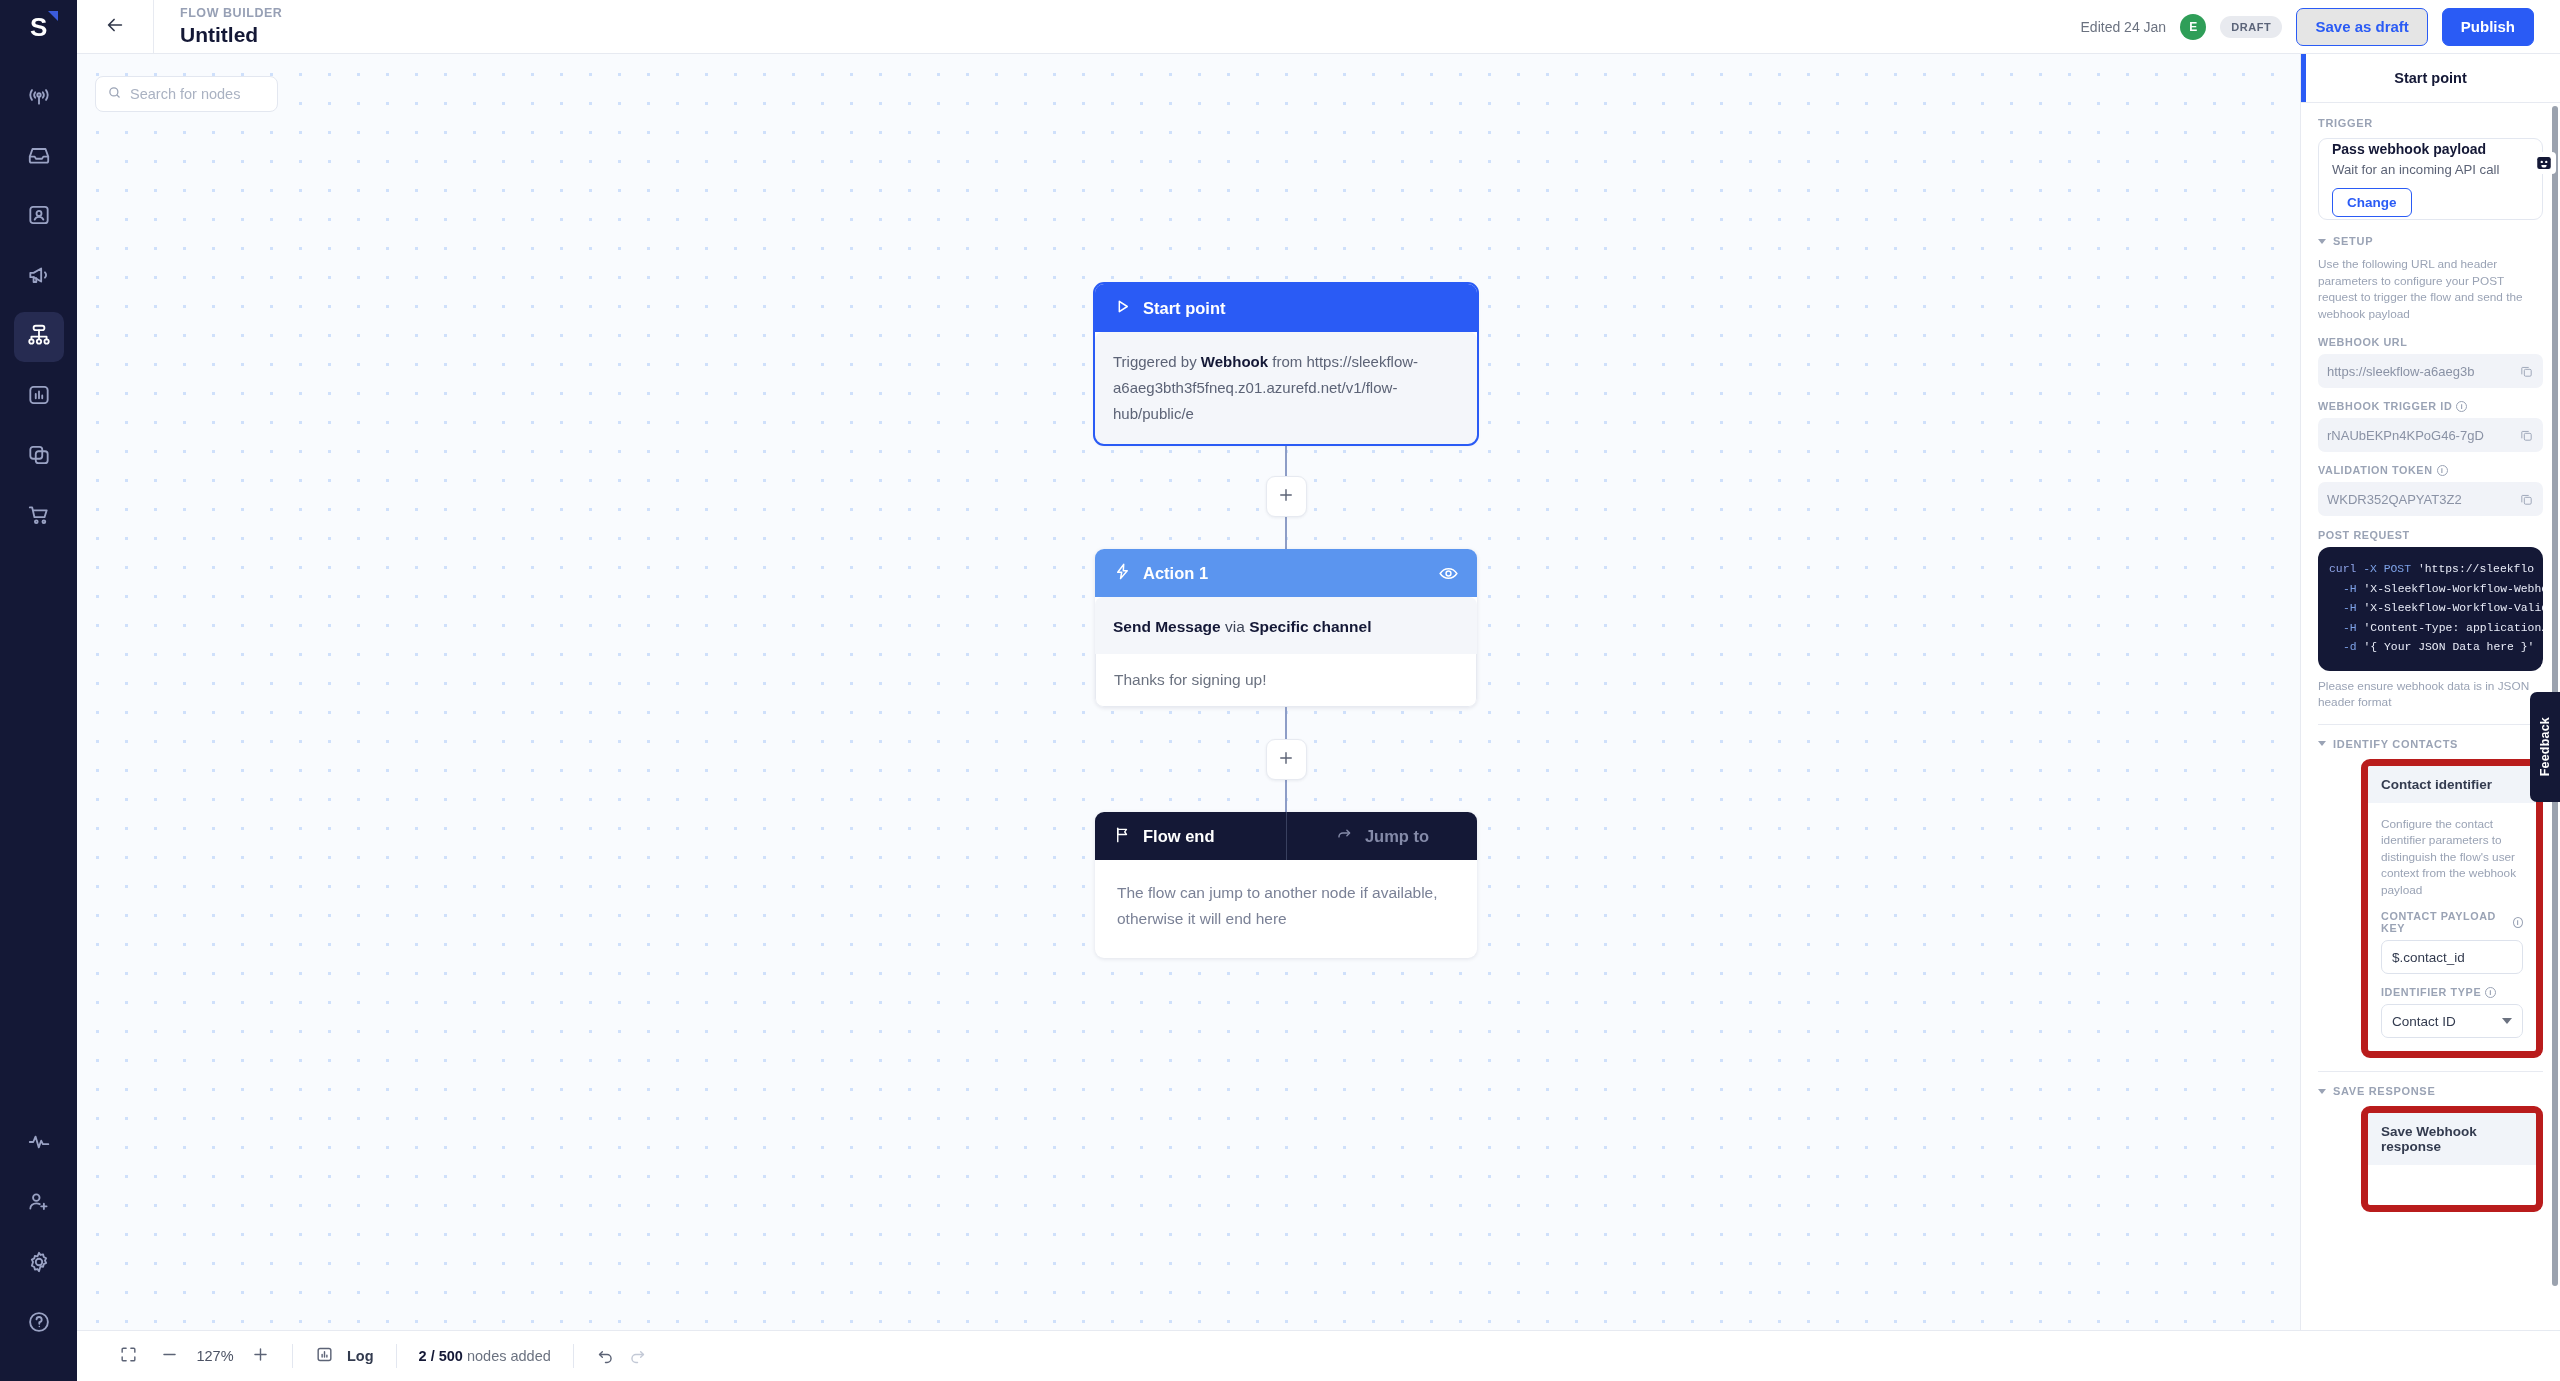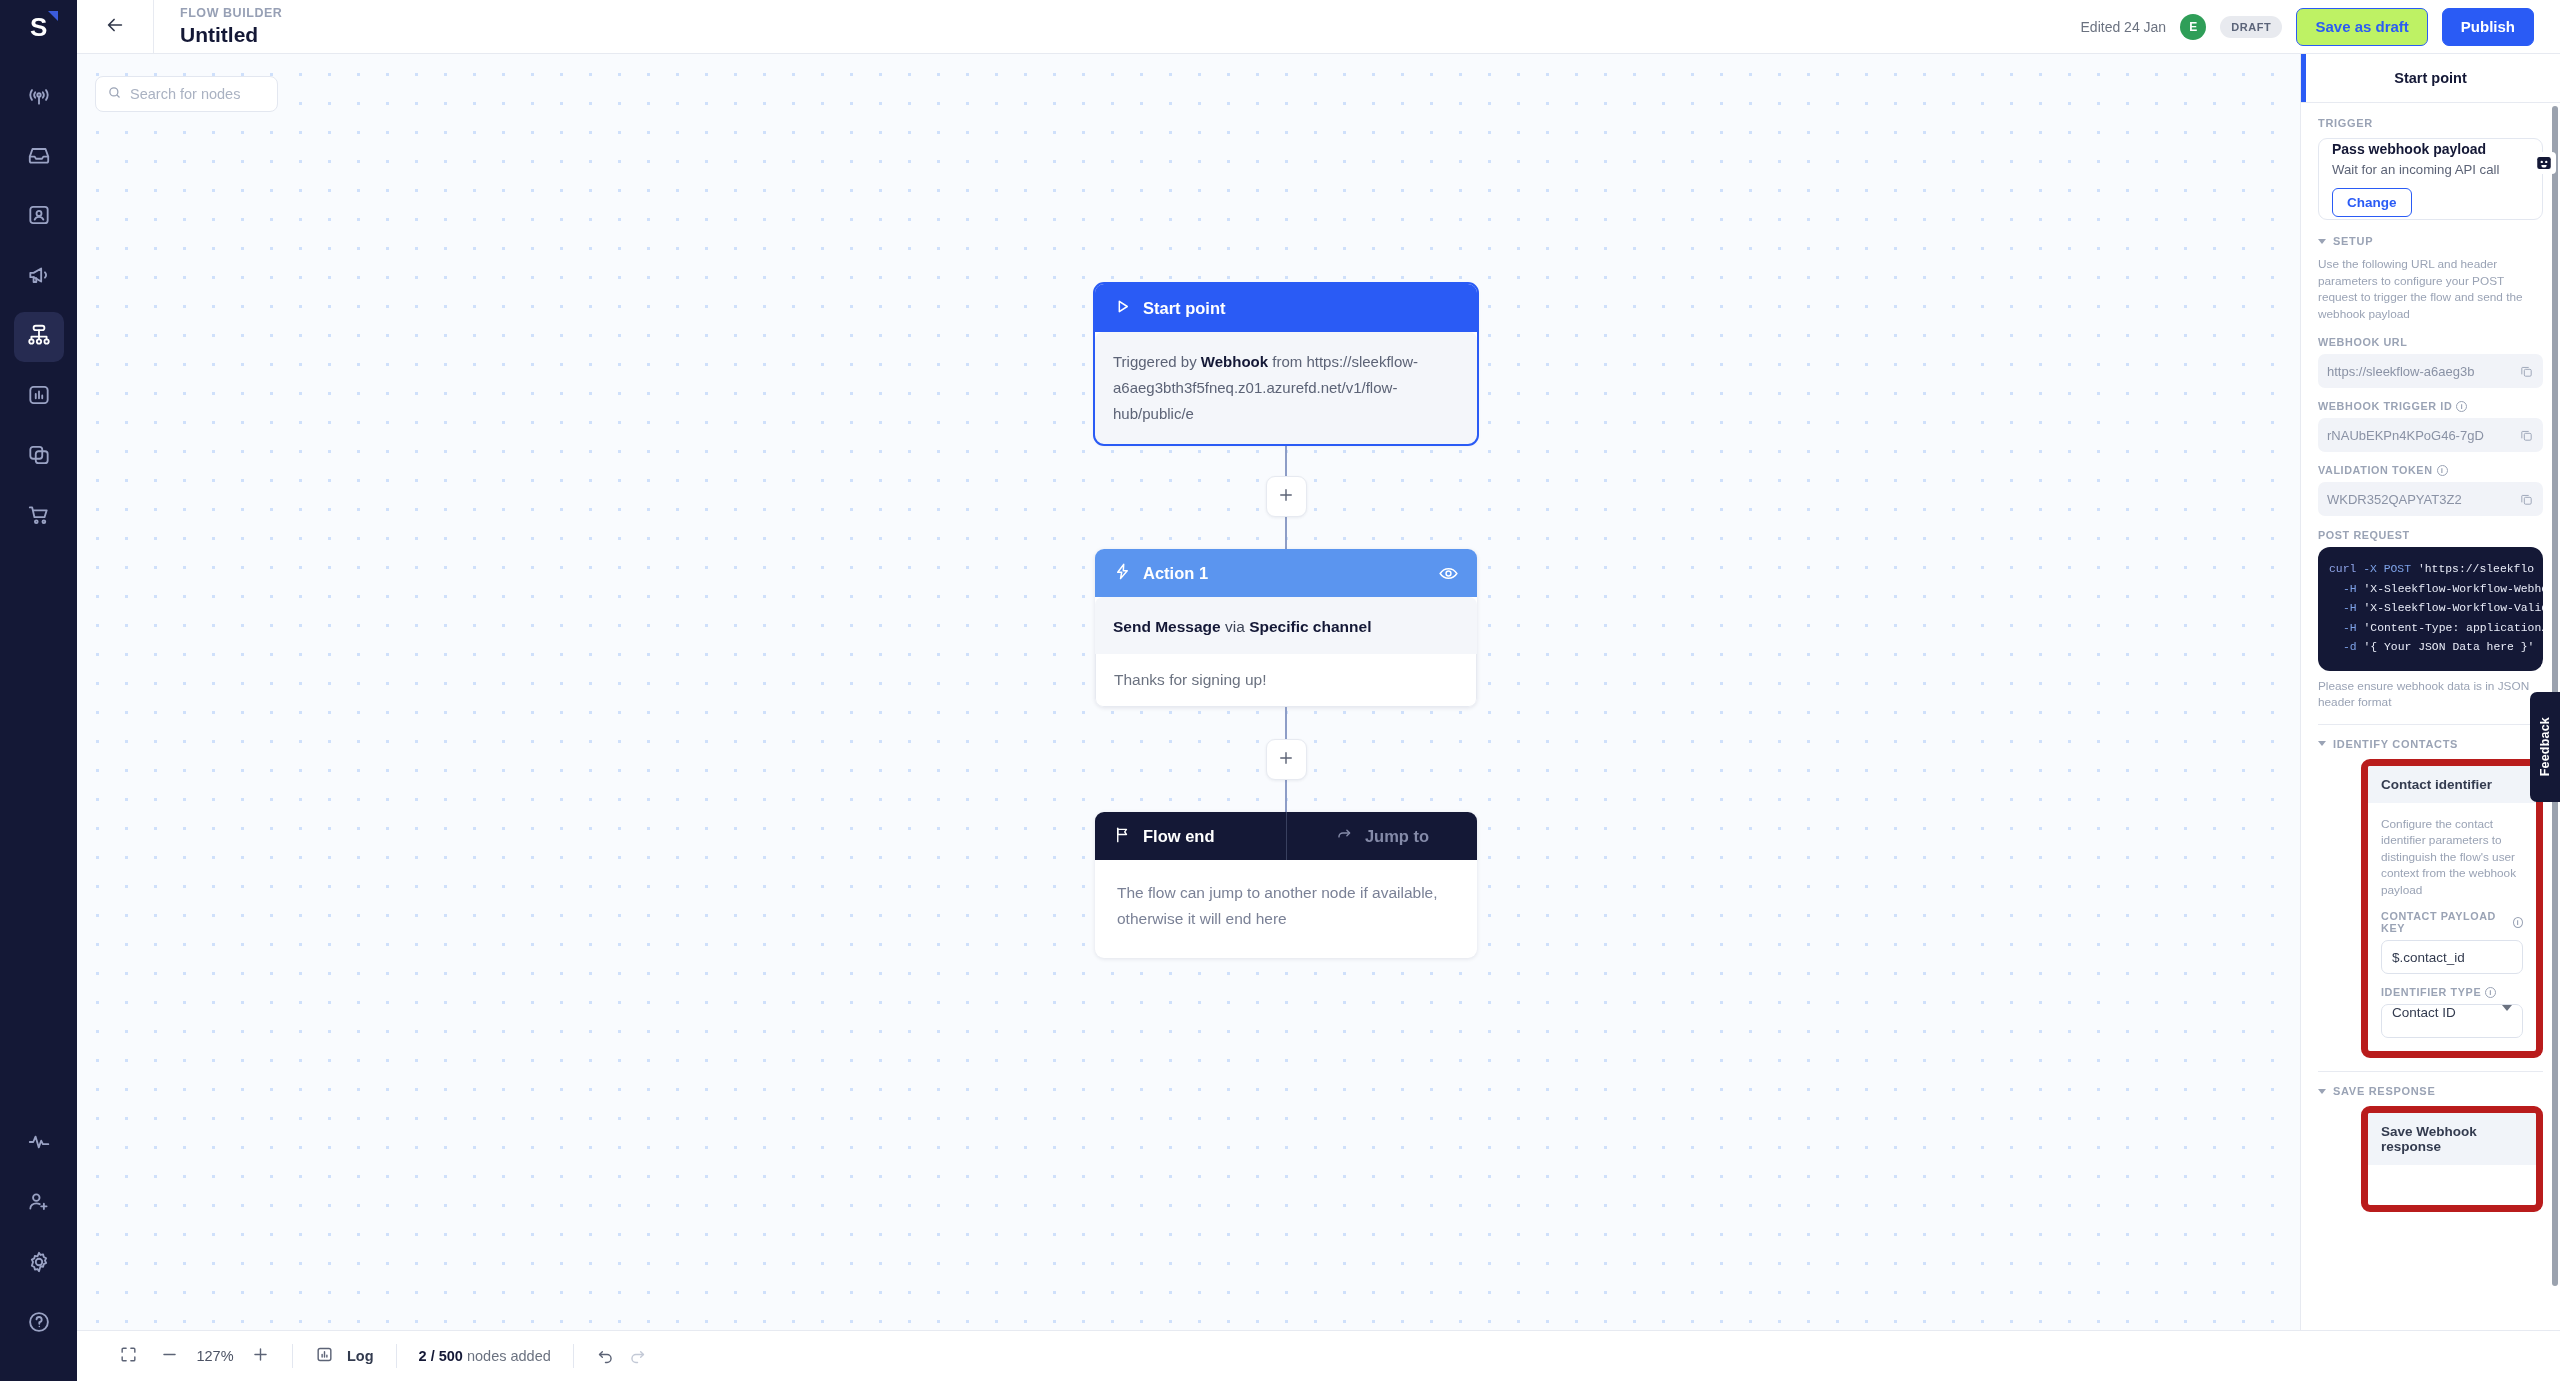--- a/index.html
+++ b/index.html
@@ -67,21 +67,21 @@
     font-size: 12px; font-weight: 700; display: flex; align-items: center; justify-content: center;
   }
   .draft-badge {
     background: #e8eaef; color: #5b6479; font-size: 11px; font-weight: 700;
     letter-spacing: .6px; padding: 5px 11px; border-radius: 12px;
   }
   .btn {
     font-size: 15px; font-weight: 700; border-radius: 7px; padding: 9px 18px;
     cursor: pointer; white-space: nowrap; line-height: 18px;
   }
-  .btn-outline { background: #bef264; border: 1.5px solid #2a5bf5; color: #2a5bf5; }
+  .btn-outline { background: #e5e5e5; border: 1.5px solid #2a5bf5; color: #2a5bf5; }
   .btn-primary { background: #2a5bf5; border: 1.5px solid #2a5bf5; color: #fff; text-align: center; }
 
   
   .canvas-area { position: relative; flex: 1 1 auto; display: flex; min-height: 0; }
   .canvas {
     position: relative; flex: 1 1 auto; min-width: 0;
     background-color: #f9fbfe;
     background-image: radial-gradient(#cfe0fb 1.6px, transparent 1.7px);
     background-size: 29px 29px; background-position: 6px 6px;
     overflow: hidden;
@@ -210,21 +210,21 @@
   .sub-panel { border: 7px solid #b91c1c; border-radius: 9px; overflow: hidden; margin-left: 43px; }
   .sub-panel-head { background: #f1f4f9; padding: 11px 13px; font-size: 13.5px; font-weight: 700; color: #333b4f; }
   .sub-panel-body { padding: 13px; }
   .inp {
     margin-top: 6px; width: 100%; height: 34px; border: 1px solid #dde2ec; border-radius: 7px;
     padding: 0 10px; font-size: 13.5px; color: #333b4f; outline: none;
     font-family: "Liberation Sans", sans-serif; background: #fff;
   }
   .sel {
     margin-top: 6px; width: 100%; height: 34px; border: 1px solid #dde2ec; border-radius: 7px;
-    padding: 0 10px; font-size: 13.5px; color: #333b4f; display: flex; 
+    padding: 0 10px; font-size: 13.5px; color: #333b4f; display: flex; align-items: center;
     cursor: pointer; background: #fff;
   }
   .sel .chev { margin-left: auto; width: 0; height: 0; border-left: 5px solid transparent;
     border-right: 5px solid transparent; border-top: 6px solid #6b7280; }
   .panel-sb {
     position: absolute; right: 2px; top: 52px; width: 6px; height: 1180px;
     background: #9ba2ae; border-radius: 3px;
   }
 
   

